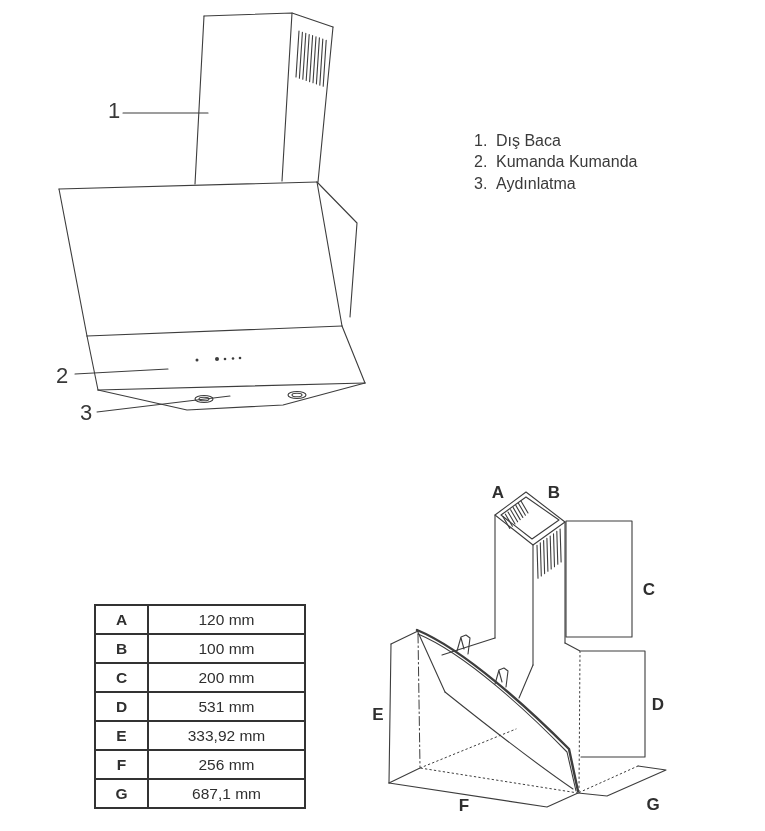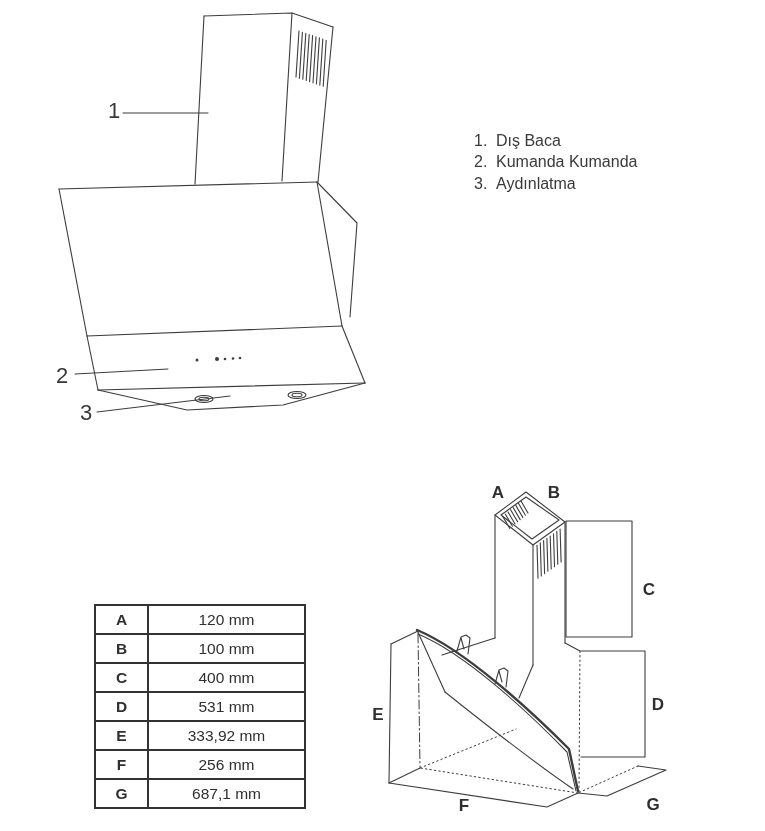--- a/index.html
+++ b/index.html
@@ -111,21 +111,21 @@
       <tr>
         <td class="k">A</td>
         <td>120 mm</td>
       </tr>
       <tr>
         <td class="k">B</td>
         <td>100 mm</td>
       </tr>
       <tr>
         <td class="k">C</td>
-        <td>400 mm</td>
+        <td>200 mm</td>
       </tr>
       <tr>
         <td class="k">D</td>
         <td>531 mm</td>
       </tr>
       <tr>
         <td class="k">E</td>
         <td>333,92 mm</td>
       </tr>
       <tr>

